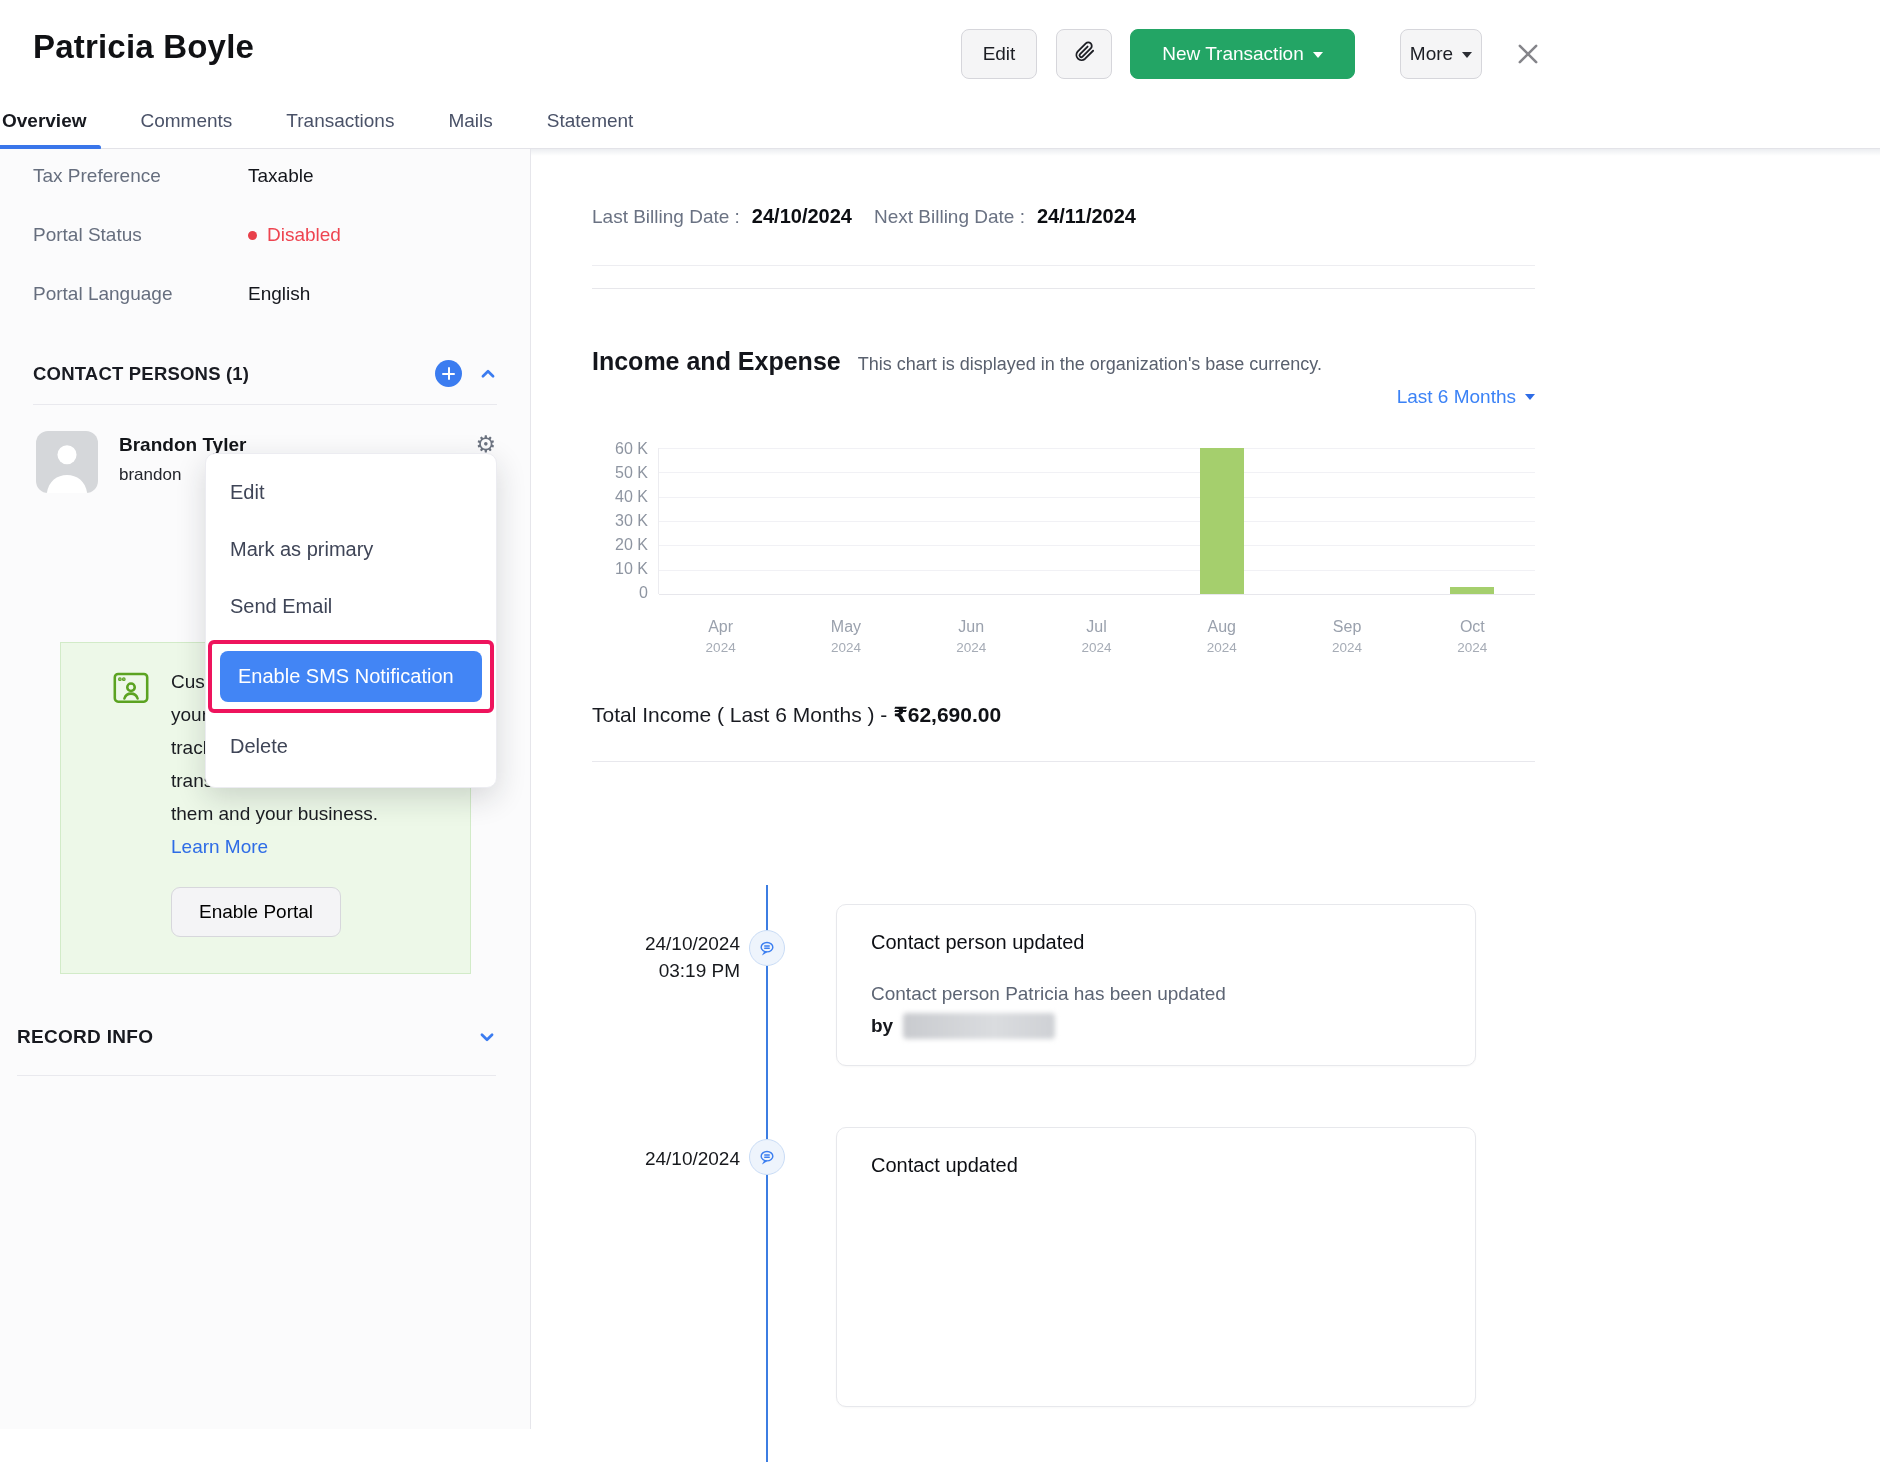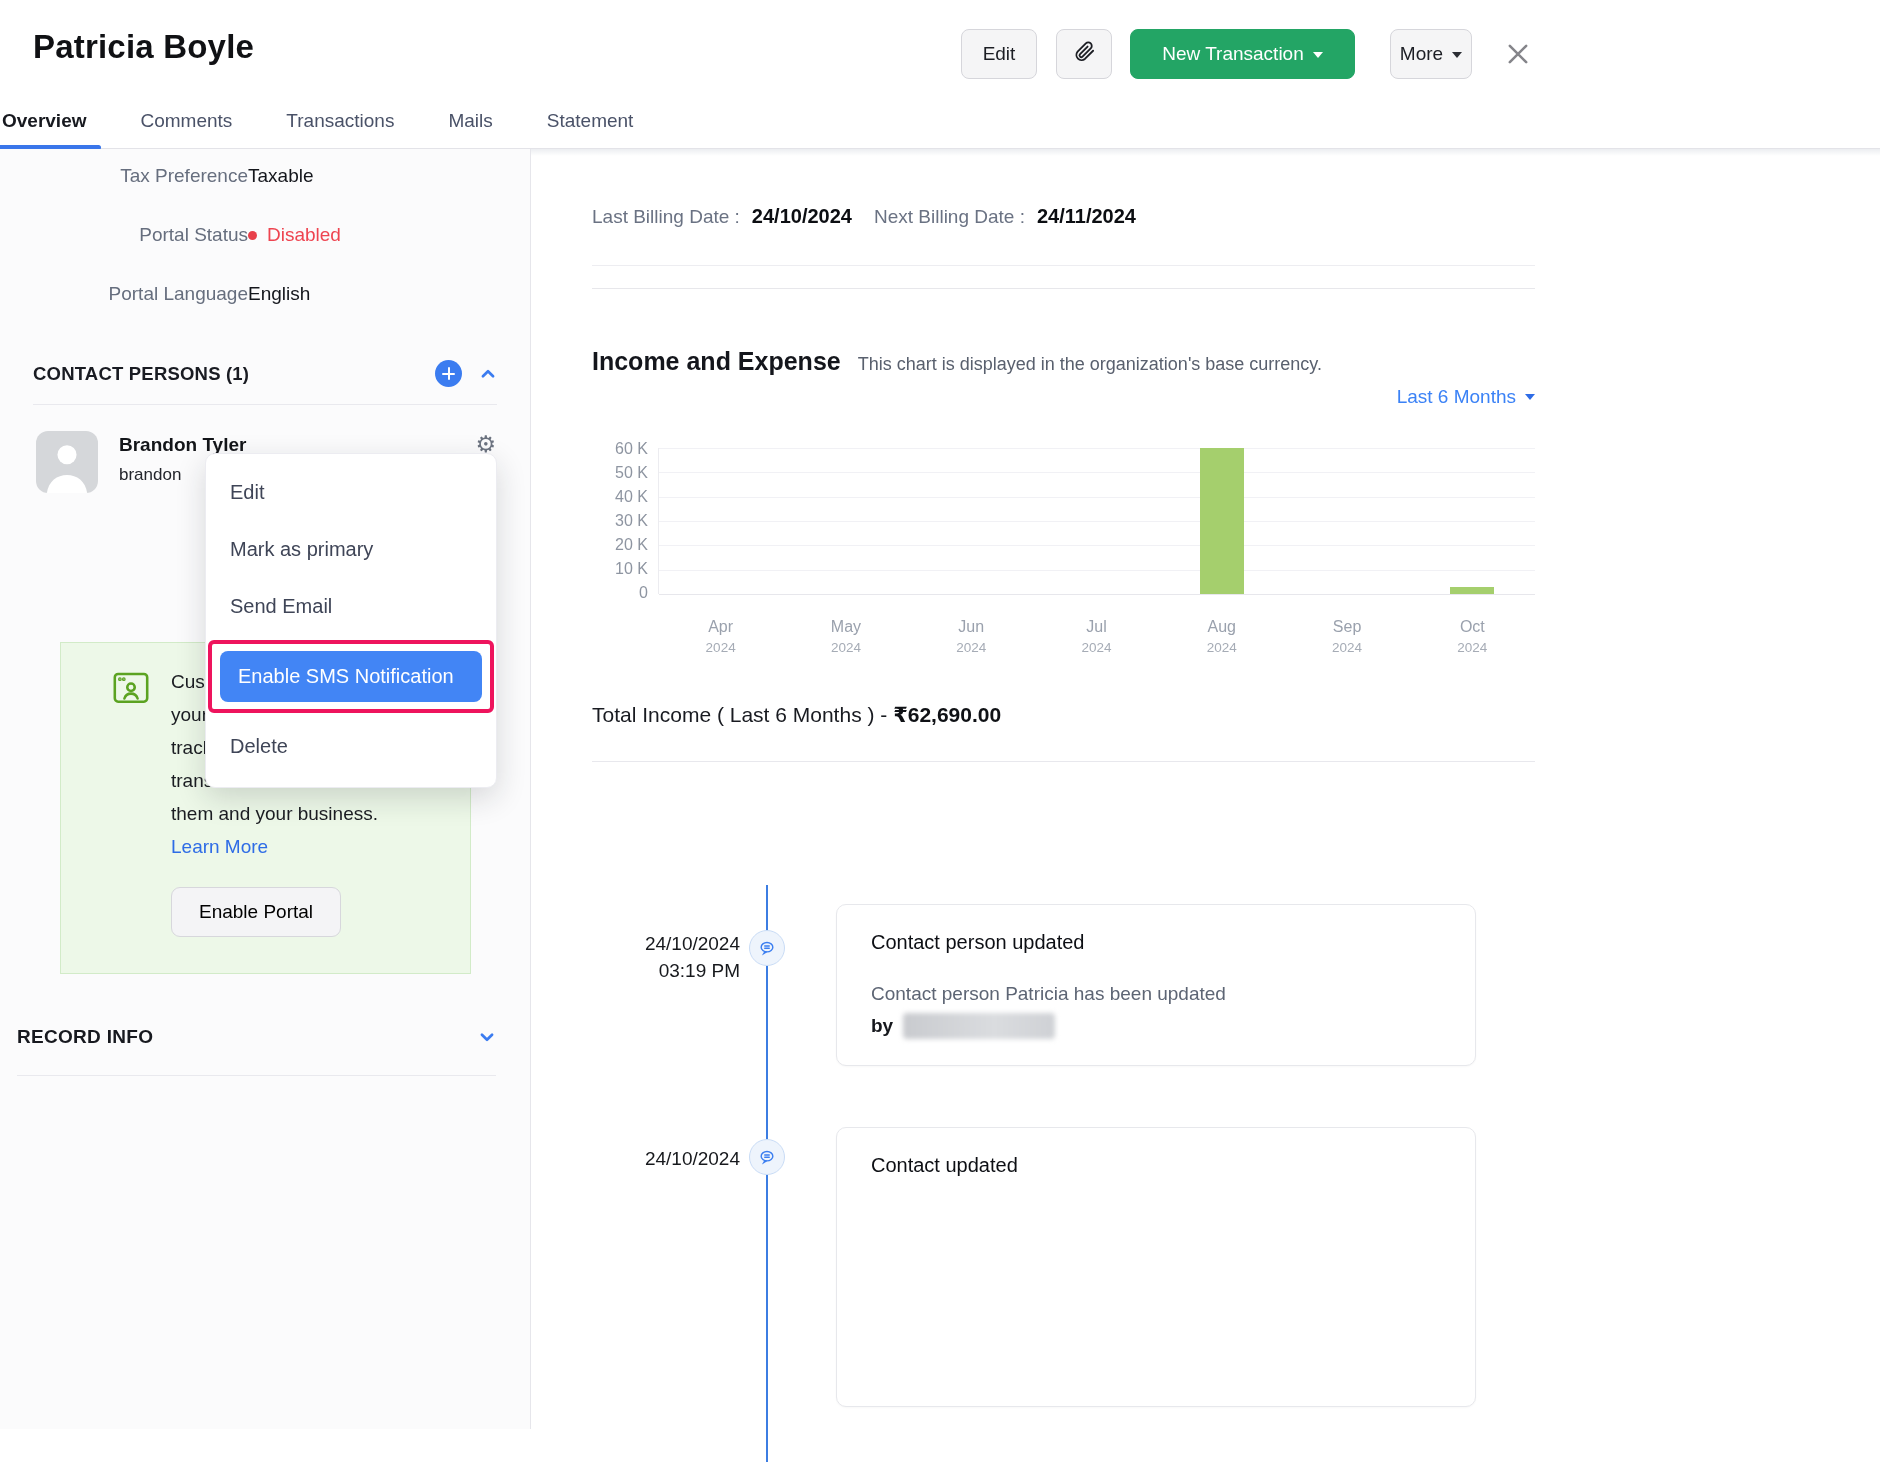--- a/index.html
+++ b/index.html
@@ -9,21 +9,21 @@
   
   .hdr { position:relative; height:110px; }
   .page-title { position:absolute; left:33px; top:28px; font-size:33px; font-weight:700; color:#101114; letter-spacing:.2px; }
   .hdr-actions { position:absolute; left:961px; top:29px; display:flex; align-items:center; }
   .btn { display:inline-flex; align-items:center; justify-content:center; height:50px; border-radius:8px;
          font-size:19px; cursor:pointer; }
   .btn-light { background:#f5f5f6; border:1px solid #d6d6db; color:#1c1e24; }
   .btn-edit { width:76px; }
   .btn-clip { width:56px; margin-left:19px; }
   .btn-green { background:#23a565; border:1px solid #23a565; color:#fff; width:225px; margin-left:18px; }
-  .btn-more { width:82px; margin-left:35px; }
+  .btn-more { width:82px; margin-left:45px; }
   .caret-dn { width:0; height:0; border:5px solid transparent; border-top:6px solid currentColor; margin-left:9px; margin-top:6px; }
   .btn-green .caret-dn { border-top-color:#fff; }
   .close-x { margin-left:32px; cursor:pointer; display:inline-flex; }
 
   
   .tabs-row { position:relative; border-bottom:1px solid #e3e3e8; display:flex; }
   .tab { position:relative; font-size:19px; color:#4a5268; padding:0 2px 16px; margin-right:50px; cursor:pointer; }
   .tab.active { color:#17191f; font-weight:700; }
   .tab.active::after { content:''; position:absolute; left:-12px; right:-12px; bottom:-2px; height:5px;
     background:#3a76ea; border-radius:4px; }
@@ -32,21 +32,21 @@
   .content { display:flex; height:1280px; }
   .sidebar { width:531px; background:#fbfbfc; border-right:1px solid #e6e6eb; position:relative; }
   .main { flex:1; position:relative; padding-left:61px; }
   .main::before { content:''; position:absolute; top:0; left:0; right:0; height:7px;
     background:linear-gradient(180deg,#eceef1,rgba(255,255,255,0)); }
   .main-inner { width:943px; }
 
   
   .fields { padding:16px 33px 0; }
   .frow { display:flex; margin-bottom:37px; align-items:center; }
-  .flabel { width:215px; font-size:19px; color:#666e7e;text-align:right; }
+  .flabel { width:215px; font-size:19px; color:#666e7e; }
   .fval { font-size:19px; color:#14161c; }
   .status-red { color:#ee4450; display:flex; align-items:center; }
   .dot { width:9px; height:9px; border-radius:50%; background:#e8404a; margin-right:10px; display:inline-block; }
 
   .cp-header { margin:55px 33px 0; display:flex; align-items:center; }
   .cp-title { flex:1; font-size:18.5px; font-weight:600; color:#191b22; letter-spacing:.2px; }
   .plus-circle { width:27px; height:27px; border-radius:50%; background:#3b7cf0; position:relative; cursor:pointer; flex:none; }
   .plus-circle::before, .plus-circle::after { content:''; position:absolute; background:#fff; border-radius:1px; }
   .plus-circle::before { left:7px; right:7px; top:12.5px; height:2.5px; }
   .plus-circle::after { top:7px; bottom:7px; left:12.5px; width:2.5px; }

